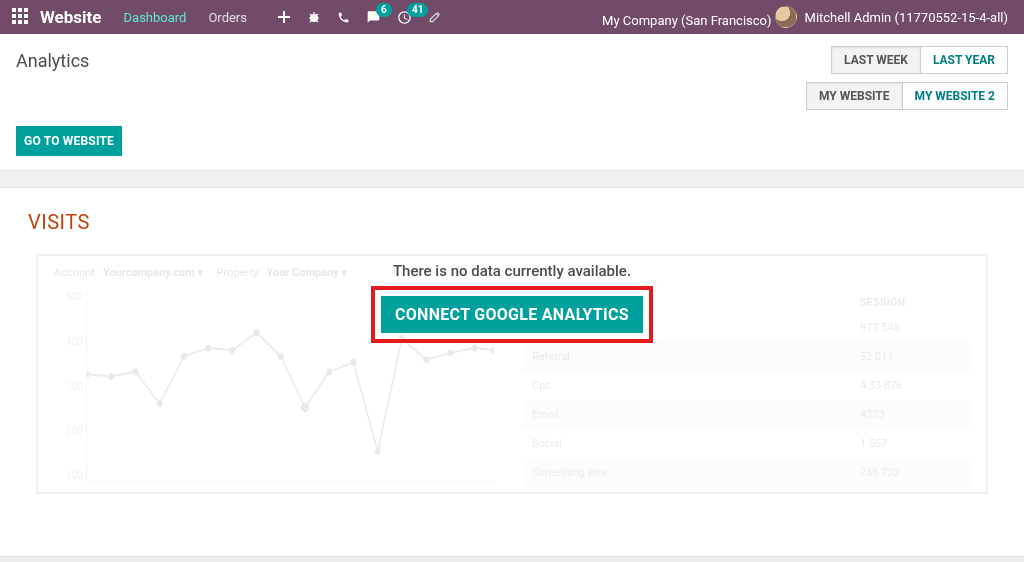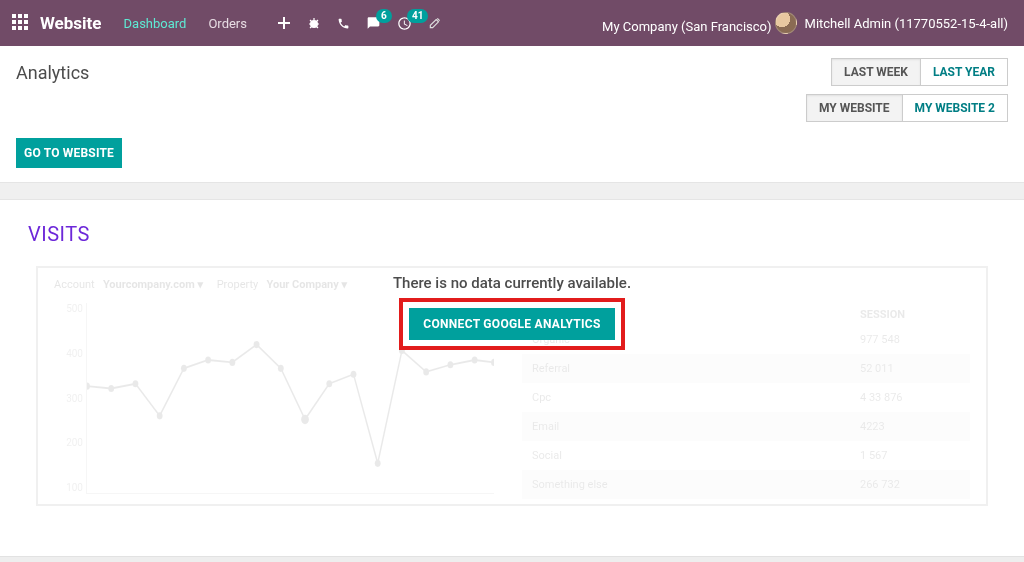--- a/index.html
+++ b/index.html
@@ -1,19 +1,19 @@
 <!DOCTYPE html>
 <html><head>
 <meta charset="utf-8">
 <style>
   * { box-sizing: border-box; margin: 0; padding: 0; font-family: -apple-system, BlinkMacSystemFont, "Segoe UI", Roboto, Helvetica, Arial, sans-serif; }
   body { width: 1024px; height: 562px; overflow: hidden; background: #fff; font-size: 13px; color: #4c4c4c; }
 
   
-  .navbar { height: 46px; background: #714b67; display: flex; align-items: center; padding: 0 16px 0 8px; color: #fff; }
+  .navbar { height: 34px; background: #714b67; display: flex; align-items: center; padding: 0 16px 0 8px; color: #fff; }
   .nav-left { display: flex; align-items: center; }
   .apps-icon { width: 18px; height: 18px; margin: 0 10px 0 4px; display: grid; grid-template-columns: repeat(3,4px); grid-template-rows: repeat(3,4px); gap: 2px; }
   .apps-icon span { background: #fff; }
   .brand { font-weight: 700; font-size: 17px; margin-right: 22px; }
   .nav-item { color: #e7dce3; font-size: 13px; margin-right: 22px; cursor: pointer; }
   .nav-item.dashboard { color: #5eead4; }
   .nav-icons { display: flex; align-items: center; gap: 16px; margin-left: 8px; }
   .icon-slot { position: relative; color: #fff; display:flex; align-items:center; }
   .badge { position: absolute; top: -7px; left: 10px; background: #00a09d; color: #fff; font-size: 10px; font-weight: 700; border-radius: 9px; padding: 1px 5px; line-height: 12px; }
   .nav-right { margin-left: auto; display: flex; align-items: flex-end; gap: 3px; }
@@ -29,42 +29,42 @@
   .btn-pill { border:1px solid #ccc; background:#fff; color:#017e84; font-size:12px; font-weight:700; padding:6px 12px; cursor:pointer; margin-left:-1px;}
   .btn-pill.active { background:#f3f3f3; color:#555; box-shadow: inset 0 1px 2px rgba(0,0,0,.08);}
   .btn-row .btn-pill:first-child{ margin-left:0;}
   .go-btn-wrap{ padding: 4px 16px 14px 16px;}
   .btn-primary { background:#00a09d; color:#fff; font-weight:700; border:none; font-size:12px; padding:8px 8px; cursor:pointer; letter-spacing:.2px;}
 
   .hr { height: 18px; background: #f0f0f0; border-top:1px solid #e5e5e5; border-bottom:1px solid #e5e5e5;}
 
   
   .panel { padding: 22px 28px 0 28px; }
-  .panel-title { font-size: 20px; color: #6d28d9; font-weight: 400; letter-spacing:.5px; margin-bottom: 20px;}
+  .panel-title { font-size: 20px; color: #c2410c; font-weight: 400; letter-spacing:.5px; margin-bottom: 20px;}
 
   .analytics-wrap { position: relative; border: 2px solid #f0f0f0; margin: 0 8px 0 8px; height: 240px; background:#fff;}
   .placeholder-content { position:absolute; inset:0; opacity:.12; padding: 10px 16px; display:flex; gap:20px;border-radius:23px;}
   .ph-left { flex:1; display:flex; flex-direction:column;}
   .ph-filters{ font-size:11px; color:#333; margin-bottom:8px;}
   .ph-filters b{ font-weight:700;}
   .ph-chart{ flex:1; position:relative; border-left:1px solid #bbb; border-bottom:1px solid #bbb; margin:4px 8px 0 32px;}
   .ph-ylabels{ position:absolute; left:-32px; top:0; bottom:0; width:28px; display:flex; flex-direction:column; justify-content:space-between; font-size:10px; color:#888; text-align:right;}
   .ph-right{ flex:1; padding-top: 26px;}
   .ph-header{ display:flex; font-size:11px; color:#555; font-weight:700; padding:4px 10px;}
   .ph-header span:first-child{flex:1;}
   .ph-header span:last-child{width:100px; text-align:left;}
   .ph-row{ display:flex; font-size:11px; color:#555; padding:8px 10px;}
   .ph-row:nth-child(odd){ background:#eee;}
   .ph-row span:first-child{flex:1;}
   .ph-row span:last-child{width:100px; text-align:left;}
 
   .nodata { position:absolute; left:0; right:0; top:6px; text-align:center;}
   .nodata-text { font-size:15px; color:#4c4c4c; font-weight:500; }
   .highlight-box { display:inline-block; border: 4px solid #e21c1c; padding: 6px; margin-top: 6px;}
-  .connect-btn { background:#00a09d; color:#fff; font-weight:700; border:none; font-size:12px; padding:9px 14px; cursor:pointer; letter-spacing:.3px;}
+  .connect-btn { background:#00a09d; color:#fff; font-weight:700; border:none; font-size:16px; padding:9px 14px; cursor:pointer; letter-spacing:.3px;}
 
   .bottom-hr { position:absolute; left:0; right:0; bottom:0; height:6px; background:#eee; border-top:1px solid #e2e2e2;}
 
   svg { display:block;}
 </style>
 </head>
 <body>
 
 <div class="navbar">
   <div class="nav-left">

